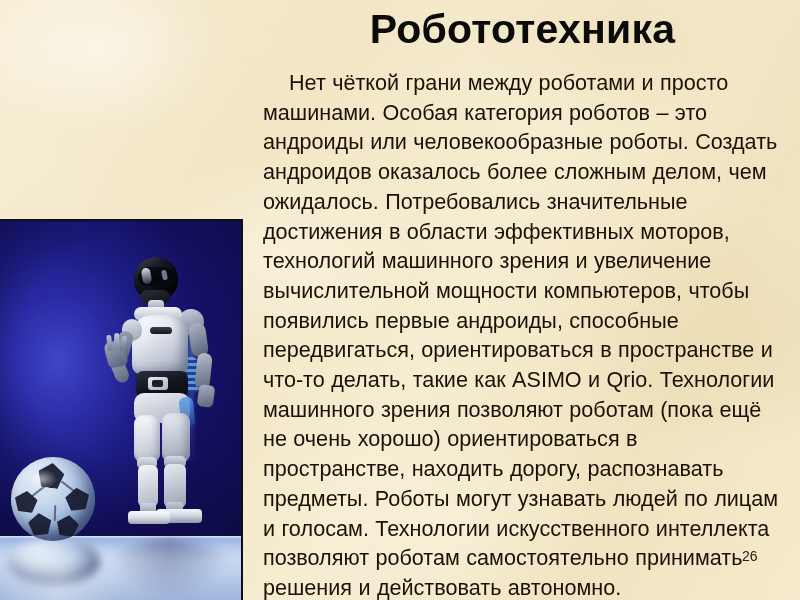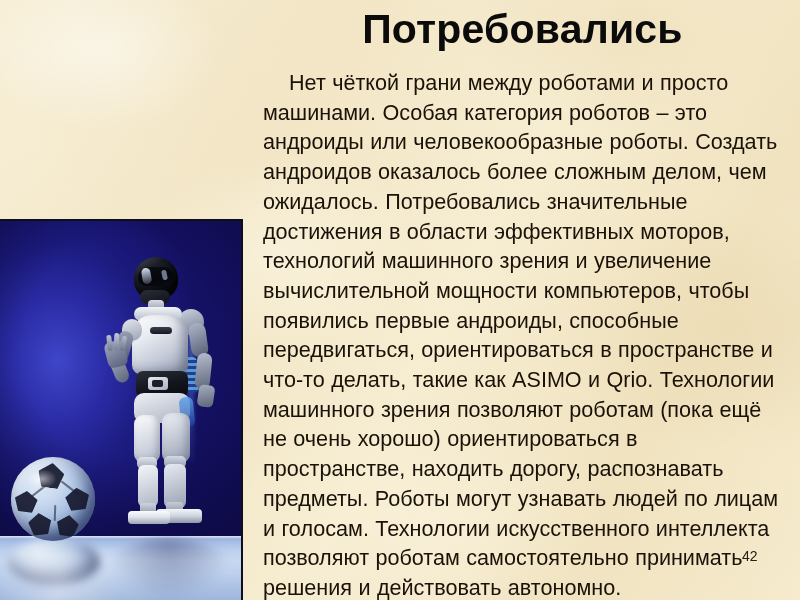--- a/index.html
+++ b/index.html
@@ -372,25 +372,25 @@
         <feColorMatrix type="matrix" values="0 0 0 0 0.80
                   0 0 0 0 0.72
                   0 0 0 0 0.55
                   0 0 0 0.22 0"></feColorMatrix>
       </filter>
     </defs>
     <rect width="800" height="600" filter="url(#f-blotch)"></rect>
     <rect width="800" height="600" filter="url(#f-grain)"></rect>
   </svg>
 
-  <h1 id="title">Потребовались</h1>
+  <h1 id="title">Робототехника</h1>
 
   <p id="body-text">Нет чёткой грани между роботами и просто машинами. Особая категория роботов – это андроиды или человекообразные роботы. Создать андроидов оказалось более сложным делом, чем ожидалось. Потребовались значительные достижения в области эффективных моторов, технологий машинного зрения и увеличение вычислительной мощности компьютеров, чтобы появились первые андроиды, способные передвигаться, ориентироваться в пространстве и что-то делать, такие как ASIMO и Qrio. Технологии машинного зрения позволяют роботам (пока ещё не очень хорошо) ориентироваться в пространстве, находить дорогу, распознавать предметы. Роботы могут узнавать людей по лицам и голосам. Технологии искусственного интеллекта позволяют роботам самостоятельно принимать решения и действовать автономно.</p>
 
-  <div id="page-number">42</div>
+  <div id="page-number">26</div>
 
   <div id="photo">
     <div class="scene">
 
       <div class="backdrop"></div>
       <div class="floor"></div>
       <div class="refl ball"></div>
       <div class="refl robot"></div>
       <div class="sheen"></div>
 

